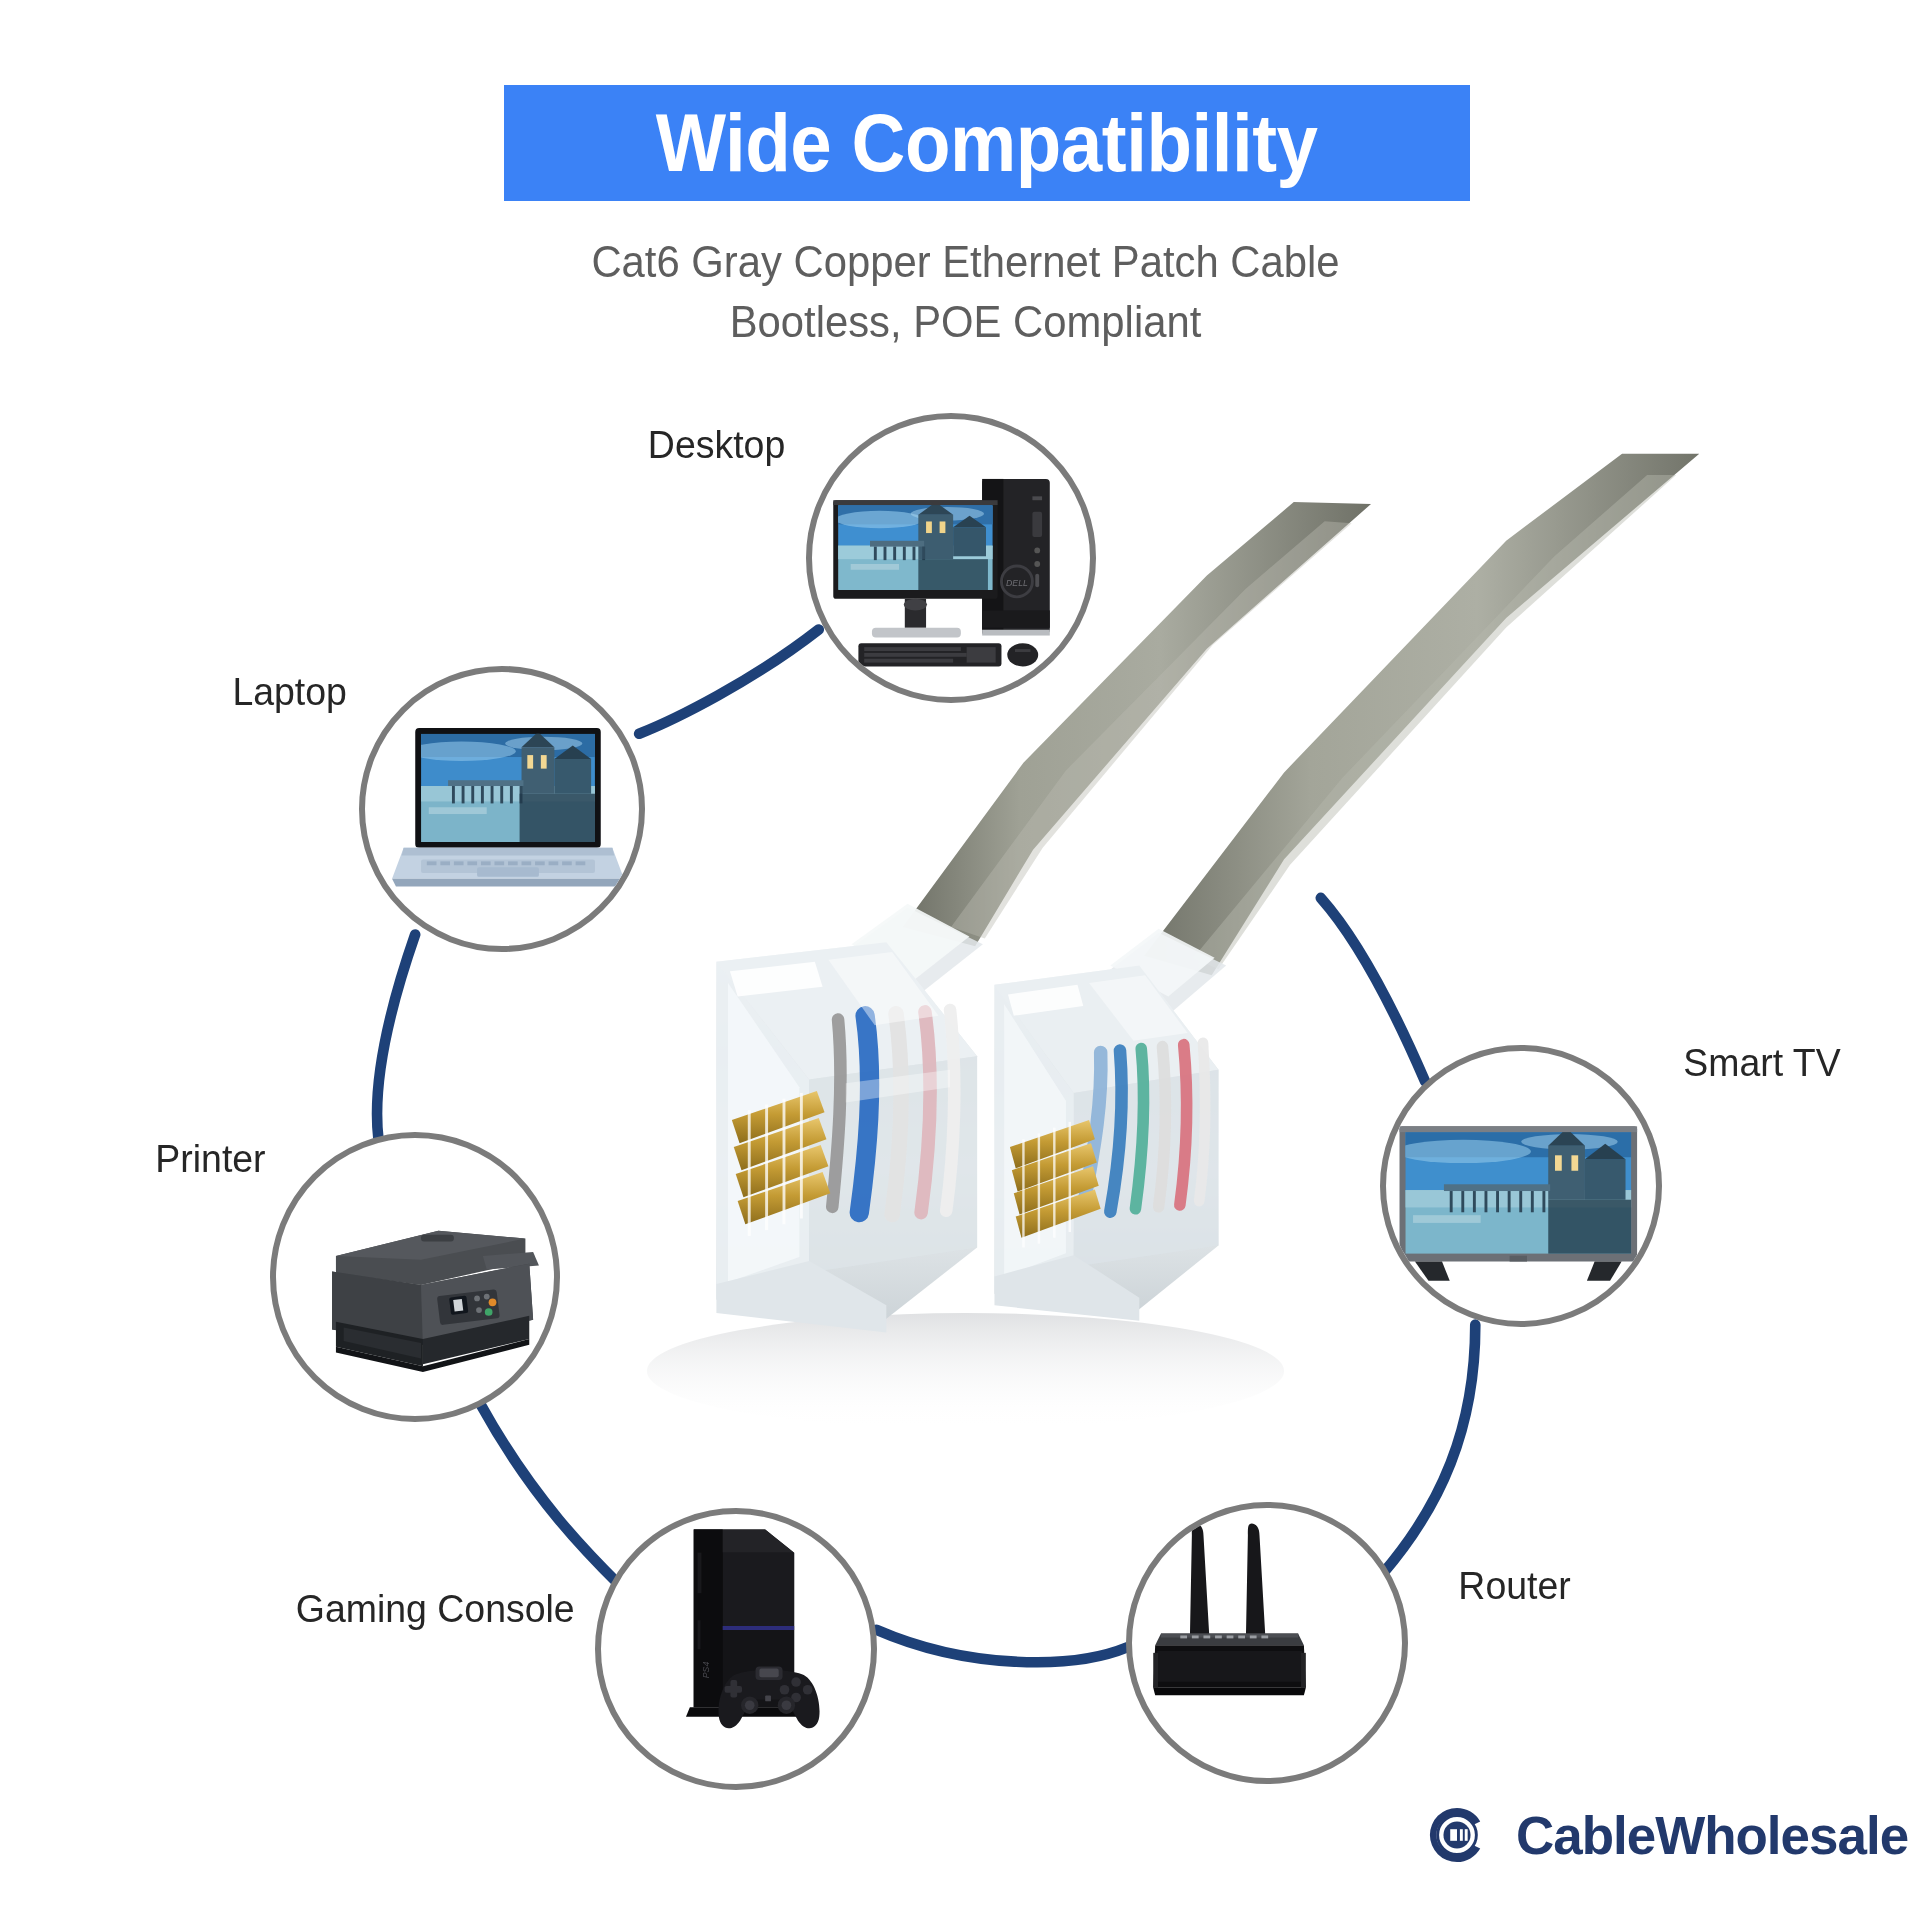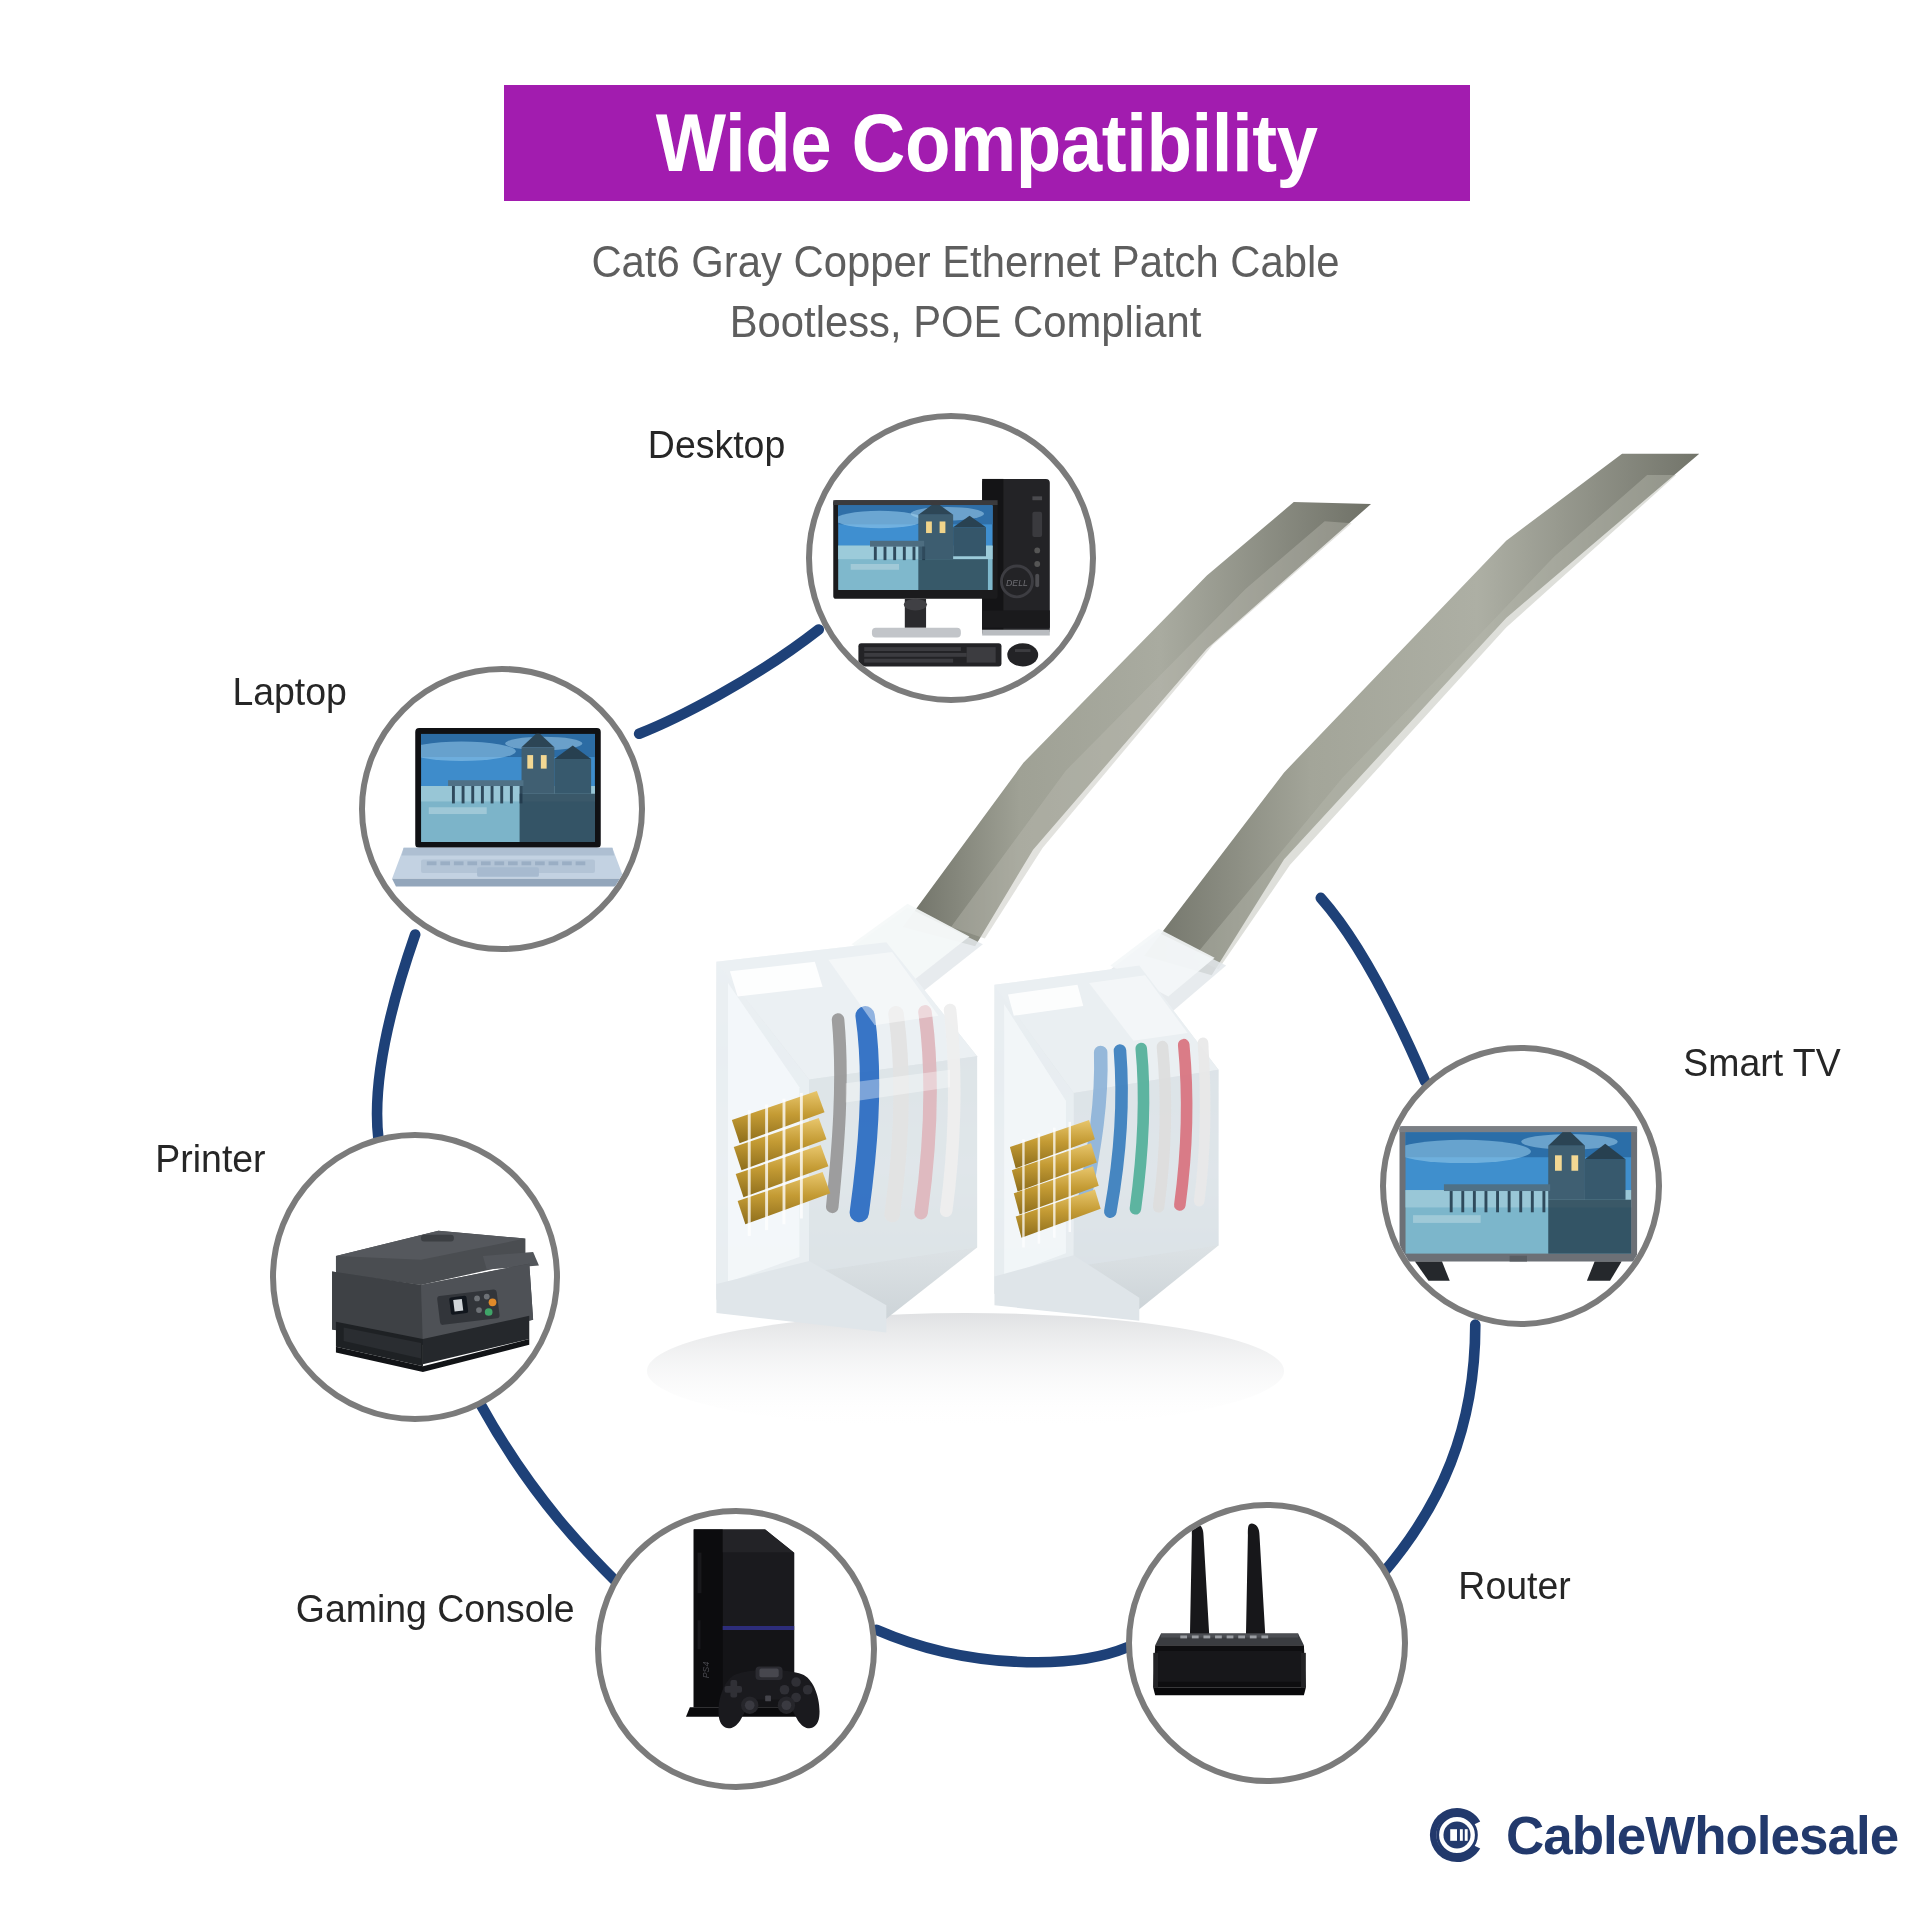--- a/index.html
+++ b/index.html
@@ -48,21 +48,21 @@
     background:#ffffff;
     font-style:italic;
   }
   .node-art{position:absolute;left:0;top:0;width:100%;height:100%;overflow:hidden;border-radius:50%;}
 
   svg{display:block;}
 
   
   .logo{
     position:absolute;left:1427px;top:1804px;
-    display:flex;align-items:center;gap:15px;
+    display:flex;align-items:center;gap:25px;
   }
   .logo-mark{width:60px;height:60px;flex:0 0 auto;}
   .logo-text{
     color:#22396c;font-size:54px;font-weight:bold;letter-spacing:-1px;
     white-space:nowrap;transform:scaleX(0.98);
   }
 </style>
 </head>
 <body>
 
@@ -79,21 +79,21 @@
       <path d="M 498 1455 C 556 1560 620 1620 648 1648"></path>
 
       <path d="M 908 1688 C 1000 1728 1110 1730 1168 1706"></path>
 
       <path d="M 1432 1630 C 1492 1560 1528 1480 1528 1372"></path>
 
       <path d="M 1476 1120 C 1438 1032 1400 966 1368 930"></path>
     </g>
   </svg>
 
-  <div class="banner" style="background:#a21caf;text-align:right;">
+  <div class="banner" style="background:#3b82f6;text-align:right;">
     <div class="banner-title">Wide Compatibility</div>
   </div>
 
   <div class="subtitle">
     <div>Cat6 Gray Copper Ethernet Patch Cable</div>
     <div>Bootless, POE Compliant</div>
   </div>
 
   <div class="node-label" style="left:645px;top:423px;">Desktop</div>
   <div class="node-label" style="left:230px;top:670px;">Laptop</div>

